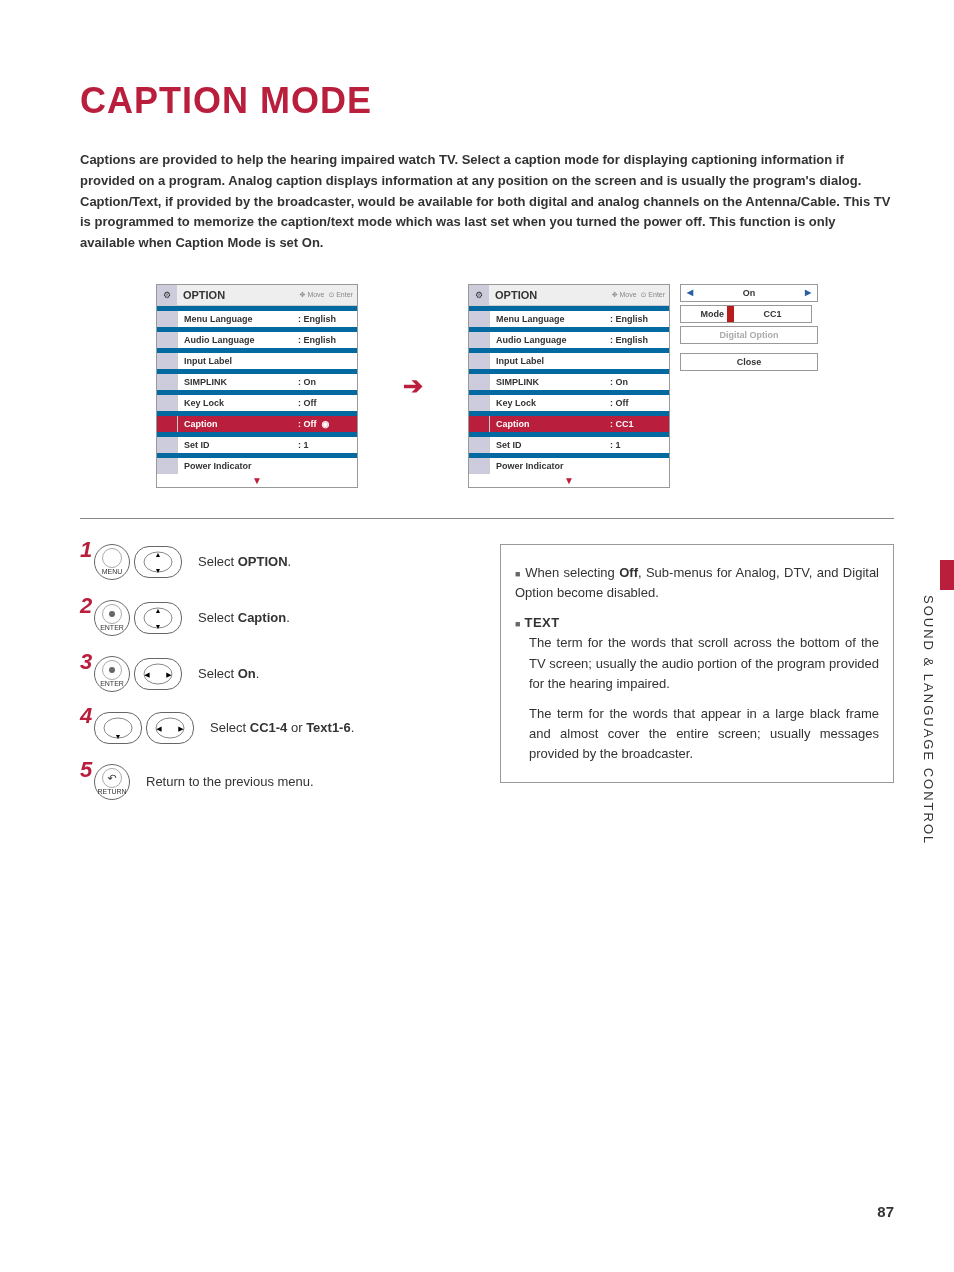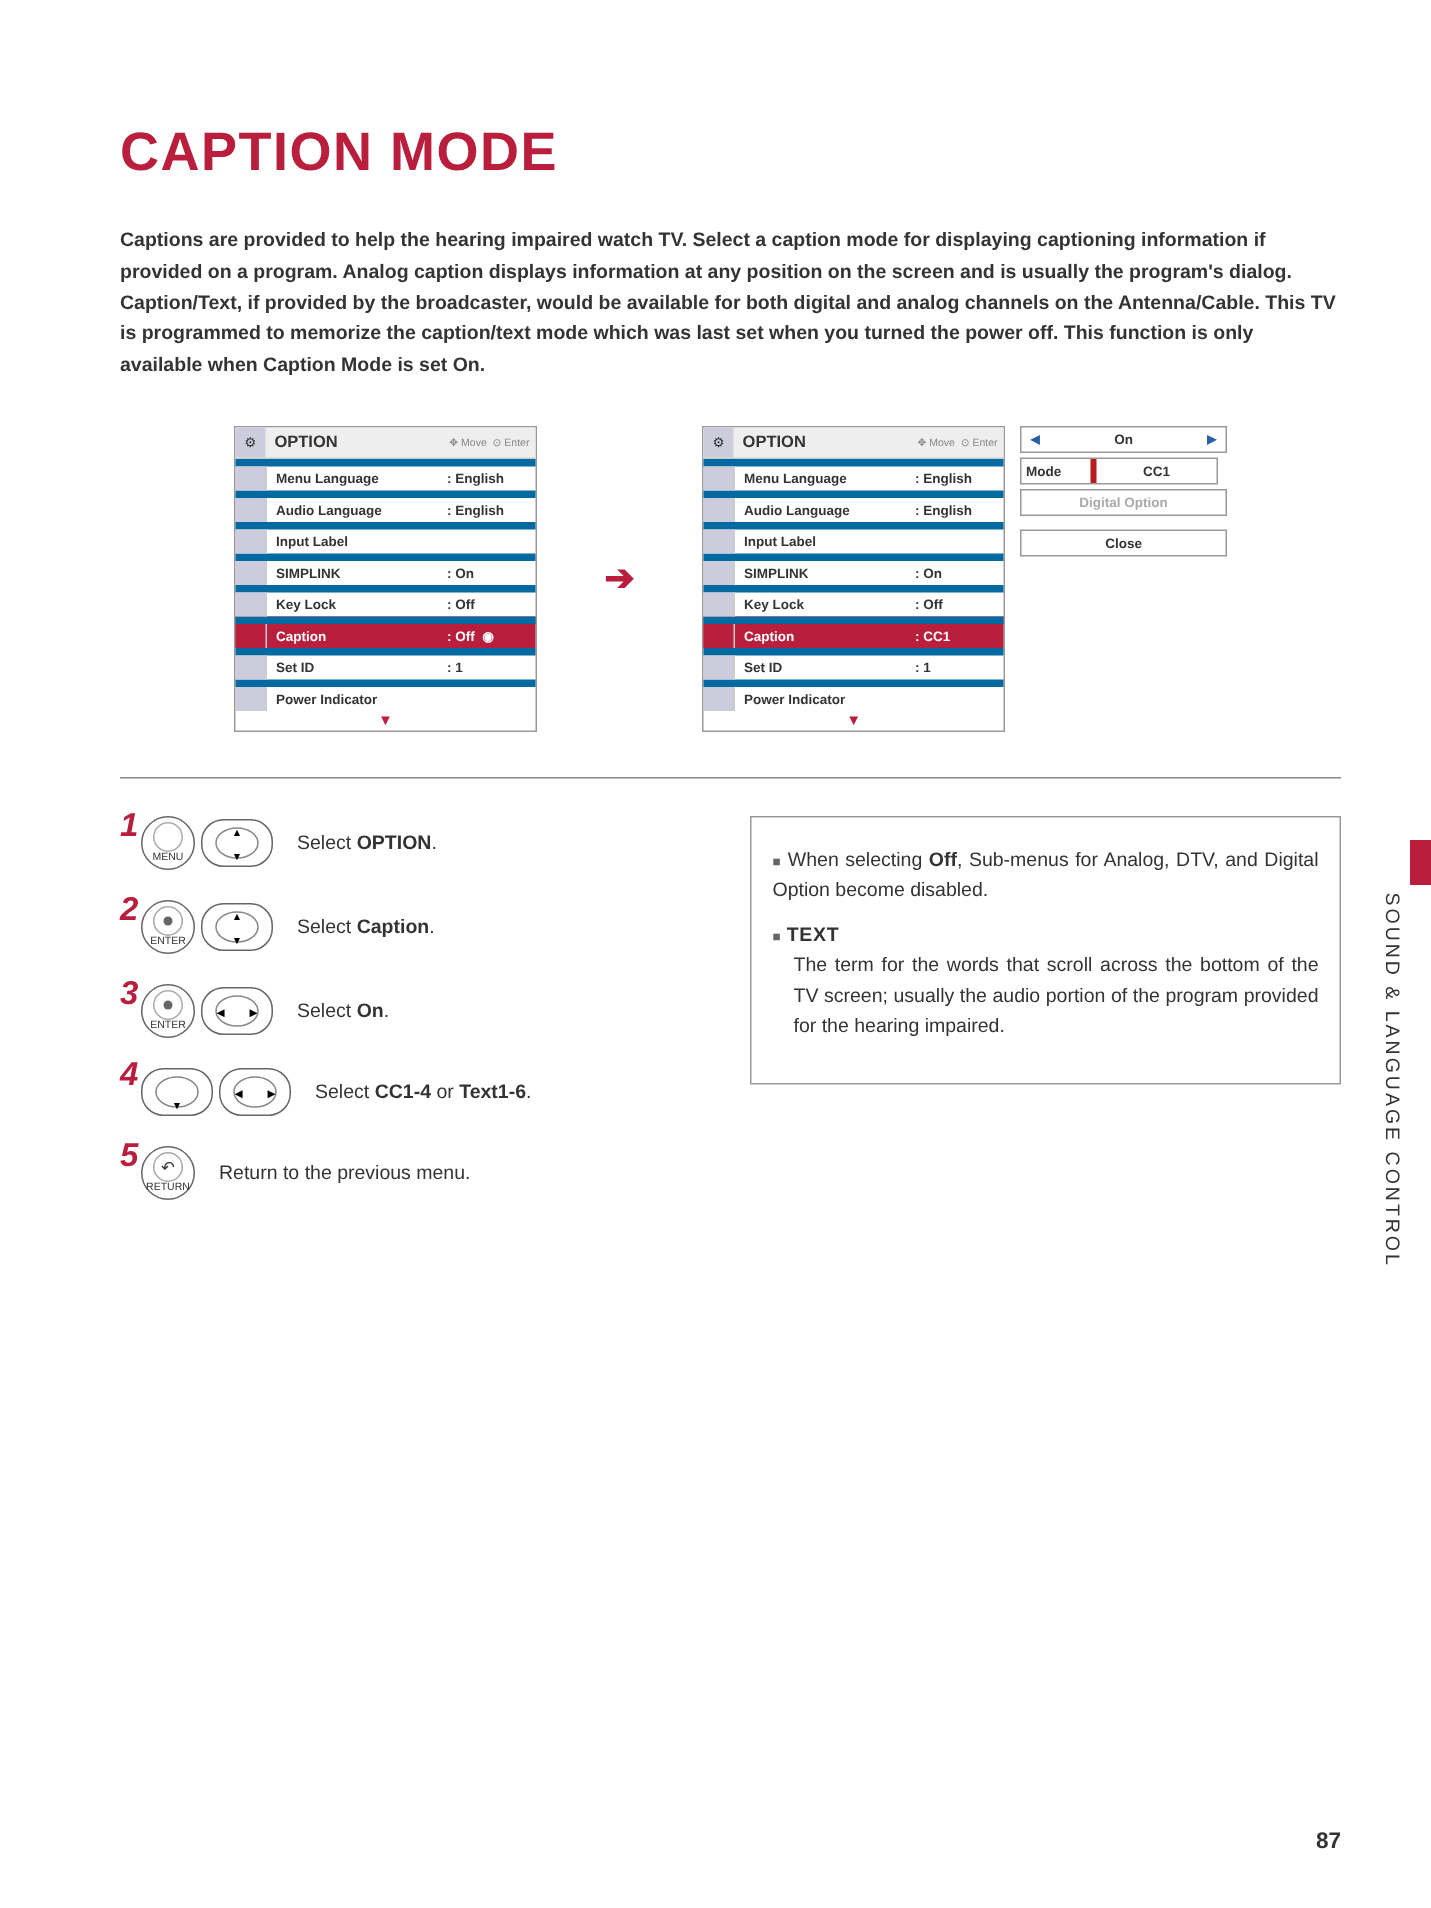--- a/index.html
+++ b/index.html
@@ -20,39 +20,39 @@
 .menu-row.sel{background:#B91E3C;color:#fff}
 .menu-row.sel .ic{background:#B91E3C}
 .menu-foot{text-align:center;color:#B91E3C;font-size:10px;padding:1px}
 .arrow{color:#B91E3C;font-size:24px;font-weight:bold}
 .sidepanel{margin-left:10px;font-size:9px}
 .sp-row{border:1px solid #999;width:130px;margin-bottom:3px;display:flex;align-items:center;justify-content:center;padding:3px;font-weight:bold;position:relative}
 .sp-row .tri{position:absolute;color:#2a5fa5;font-size:8px}
 .sp-row .tril{left:6px}
 .sp-row .trir{right:6px}
 .sp-split{display:flex;border:1px solid #999;width:130px;margin-bottom:3px;font-weight:bold}
-.sp-split .a{width:40px;padding:3px;border-right:4px solid #b91c1c;text-align:left}
+.sp-split .a{width:40px;padding:3px;border-right:7px solid #b91c1c;text-align:right}
 .sp-split .b{flex:1;padding:3px;text-align:center}
 .sp-dim{color:#aaa}
 hr.sep{margin:0 0 25px 0;border:none;border-top:1px solid #888}
 .steps-area{display:flex;gap:40px}
 .steps{flex:0 0 380px}
 .step{display:flex;align-items:center;margin-bottom:20px}
 .num{color:#B91E3C;font-size:22px;font-style:italic;font-weight:bold;width:14px;margin-top:-24px}
 .btns{display:flex;gap:4px;align-items:center}
 .btn-round{width:34px;height:34px;border:1px solid #666;border-radius:50%;display:flex;align-items:center;justify-content:center;flex-direction:column;font-size:6px}
 .btn-wide{width:46px;height:30px;border:1px solid #666;border-radius:15px;display:flex;align-items:center;justify-content:center;position:relative}
 .stxt{font-size:13px;margin-left:16px}
 .info{flex:1}
 .info-box{border:1px solid #999;padding:18px 14px;font-size:13px;line-height:1.55}
 .info-box .blt{color:#666;margin-right:4px;font-size:9px}
 .info-box .term{font-weight:bold;letter-spacing:.5px}
 .side-tab{position:absolute;right:18px;top:595px;writing-mode:vertical-rl;font-size:13px;letter-spacing:2px;font-weight:500}
 .red-bar{position:absolute;right:0;top:560px;width:14px;height:30px;background:#B91E3C}
-.page-num{position:absolute;right:60px;bottom:36px;font-weight:bold;font-size:15px}
+.page-num{position:absolute;right:60px;bottom:52px;font-weight:bold;font-size:15px}
 .lbl{font-size:7px}
 .dot{width:6px;height:6px;background:#666;border-radius:50%}
 svg{display:block}
 </style>
 </head>
 <body>
 
 <div class="page">
   <div class="title">CAPTION MODE</div>
   <div class="intro">
@@ -268,20 +268,21 @@
             </div>
           </div>
           <div class="stxt">Return to the previous menu.</div>
         </div>
       </div>
     <div class="info">
       <div class="info-box">
         <div style="margin-bottom:10px;text-align:justify"><span class="blt">■</span><span>When selecting </span><b>Off</b><span>, Sub-menus for Analog, DTV, and Digital Option become disabled.</span></div>
         <div><span class="blt">■</span><span class="term">TEXT</span></div>
         <div style="padding-left:14px;margin-bottom:10px;text-align:justify">The term for the words that scroll across the bottom of the TV screen; usually the audio portion of the program provided for the hearing impaired.</div>
+        <div style="padding-left:14px;text-align:justify">The term for the words that appear in a large black frame and almost cover the entire screen; usually messages provided by the broadcaster.</div>
       </div>
     </div>
   </div>
 </div>
 
 <div class="red-bar"></div>
 <div class="side-tab">SOUND &amp; LANGUAGE CONTROL</div>
 <div class="page-num">87</div>
 
 </body></html>

